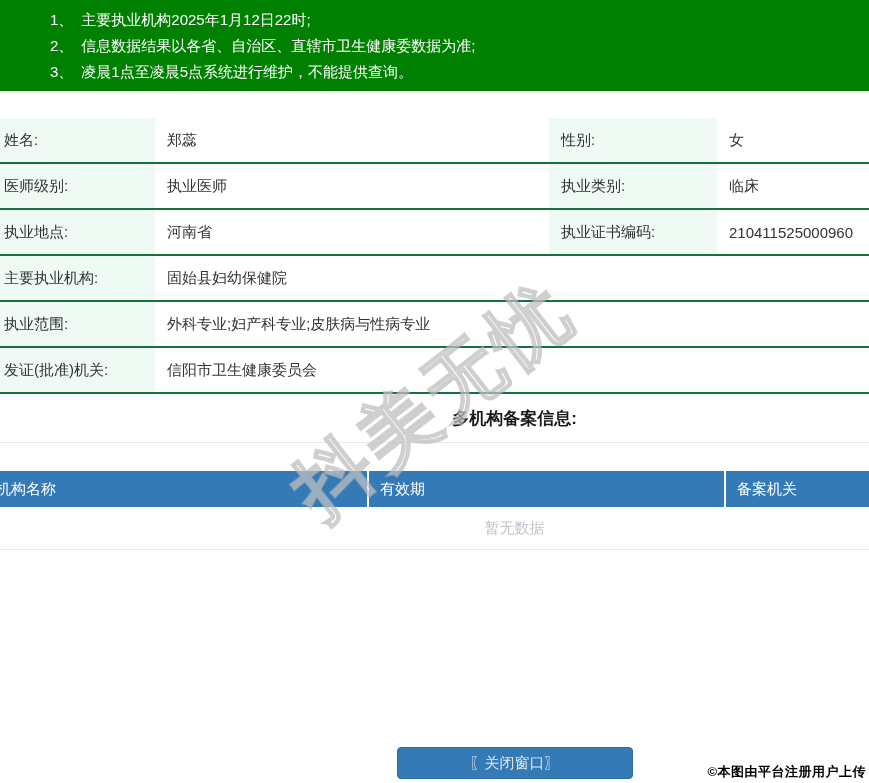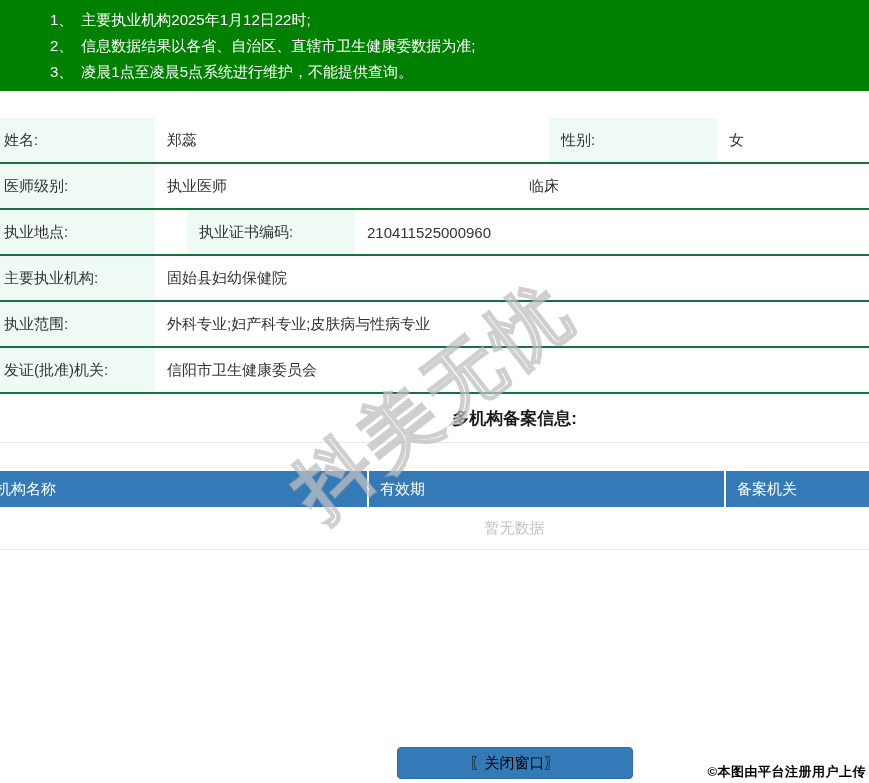--- a/index.html
+++ b/index.html
@@ -46,21 +46,21 @@
     position: absolute; top: 507px; left: 0; width: 1045px; height: 43px;
     display: flex; align-items: center; justify-content: center;
     color: #c0c4cc; font-size: 15px; border-bottom: 1px solid #e8e8e8;
   }
 
   
   .btn-row { position: absolute; top: 747px; left: 0; width: 1045px; text-align: center; }
   .close-btn {
     display: inline-block; width: 236px; height: 32px; line-height: 30px;
     background: #337ab7; border: 1px solid #2e6da4; border-radius: 4px;
-    color: #000000; font-size: 15px; text-align: center; cursor: pointer;
+    color: #e5e5e5; font-size: 15px; text-align: center; cursor: pointer;
     font-family: inherit;
   }
   .copyright {
     position: absolute; right: 3px; bottom: 2px; font-size: 13px; font-weight: bold;
     color: #000000; letter-spacing: 0.5px; white-space: nowrap;
     text-shadow: -1px -1px 0 #fff, 1px -1px 0 #fff, -1px 1px 0 #fff, 1px 1px 0 #fff, 0 0 2px #fff;
   }
 
   
   .watermark {
@@ -87,24 +87,26 @@
     <div class="info-table">
       <div class="info-row">
         <div class="cell lbl lbl1">姓名:</div>
         <div class="cell val1">郑蕊</div>
         <div class="cell lbl lbl2">性别:</div>
         <div class="cell val2">女</div>
       </div>
       <div class="info-row">
         <div class="cell lbl lbl1">医师级别:</div>
         <div class="cell val1">执业医师</div>
+        <div class="cell lbl lbl2">执业类别:</div>
         <div class="cell val2">临床</div>
       </div>
       <div class="info-row">
         <div class="cell lbl lbl1">执业地点:</div>
+        <div class="cell val1">河南省</div>
         <div class="cell lbl lbl2">执业证书编码:</div>
         <div class="cell val2">210411525000960</div>
       </div>
       <div class="info-row">
         <div class="cell lbl lbl1">主要执业机构:</div>
         <div class="cell val-wide">固始县妇幼保健院</div>
       </div>
       <div class="info-row">
         <div class="cell lbl lbl1">执业范围:</div>
         <div class="cell val-wide">外科专业;妇产科专业;皮肤病与性病专业</div>

